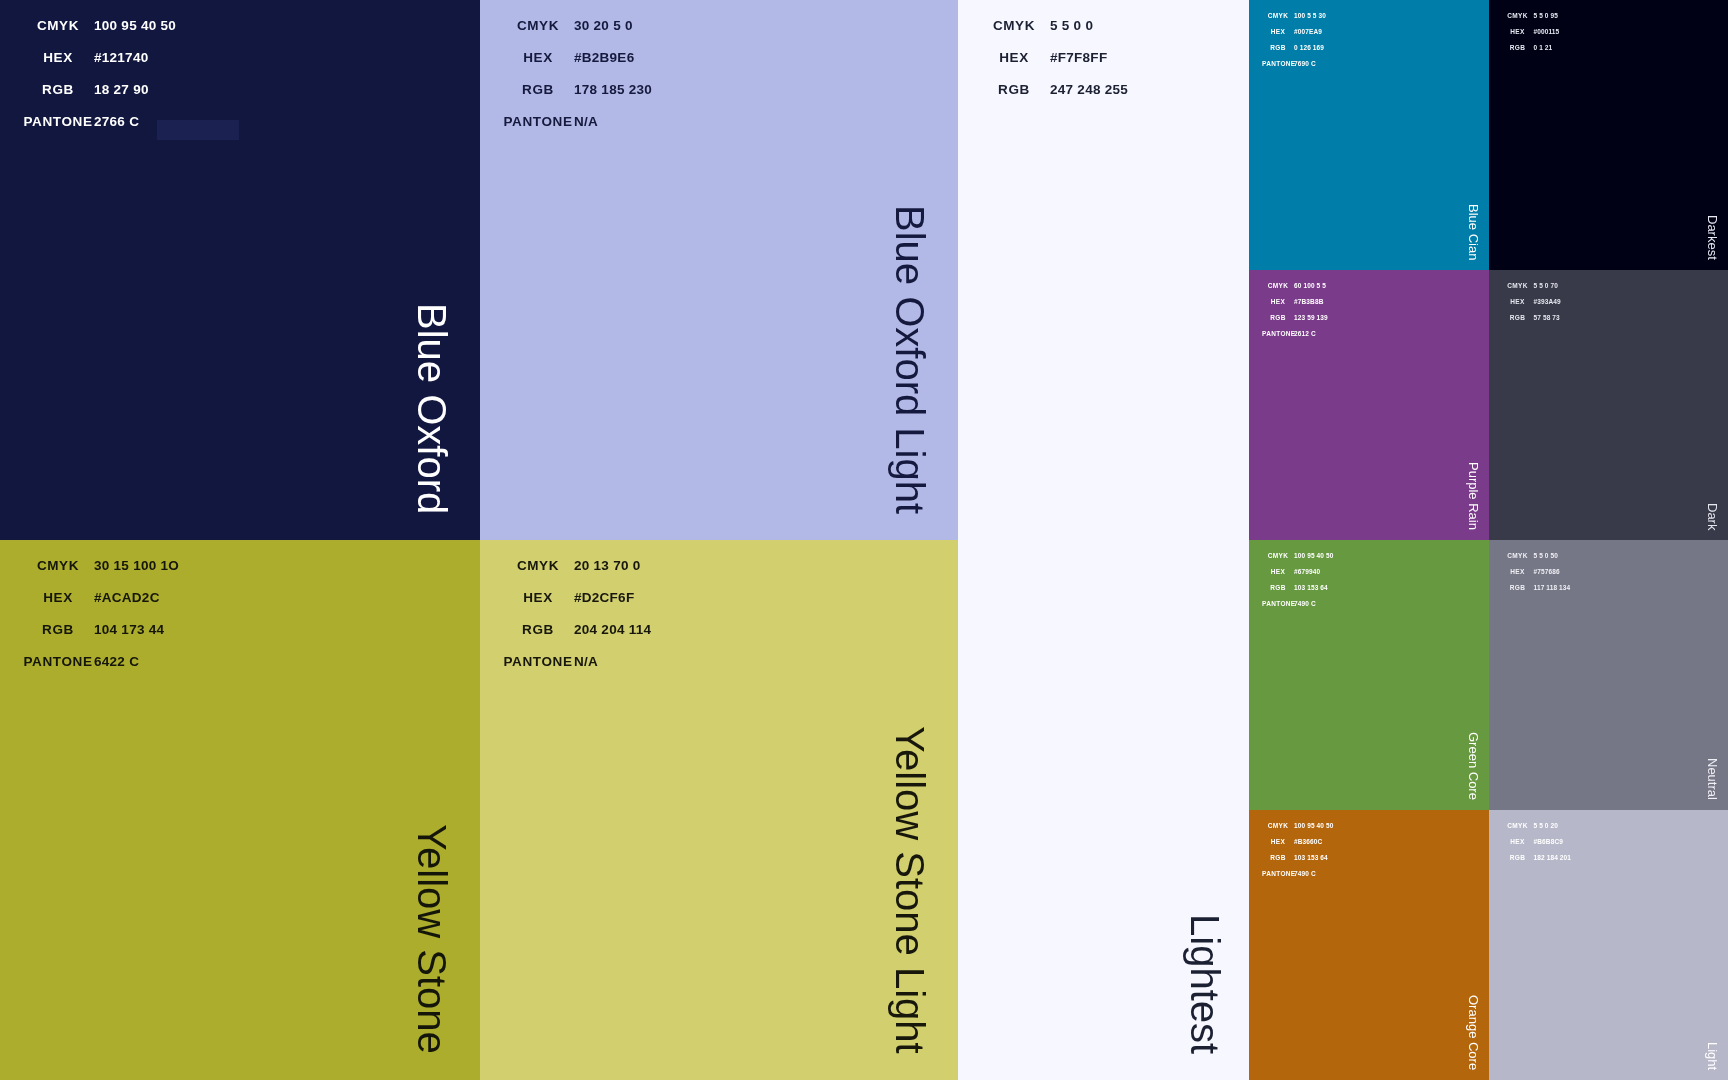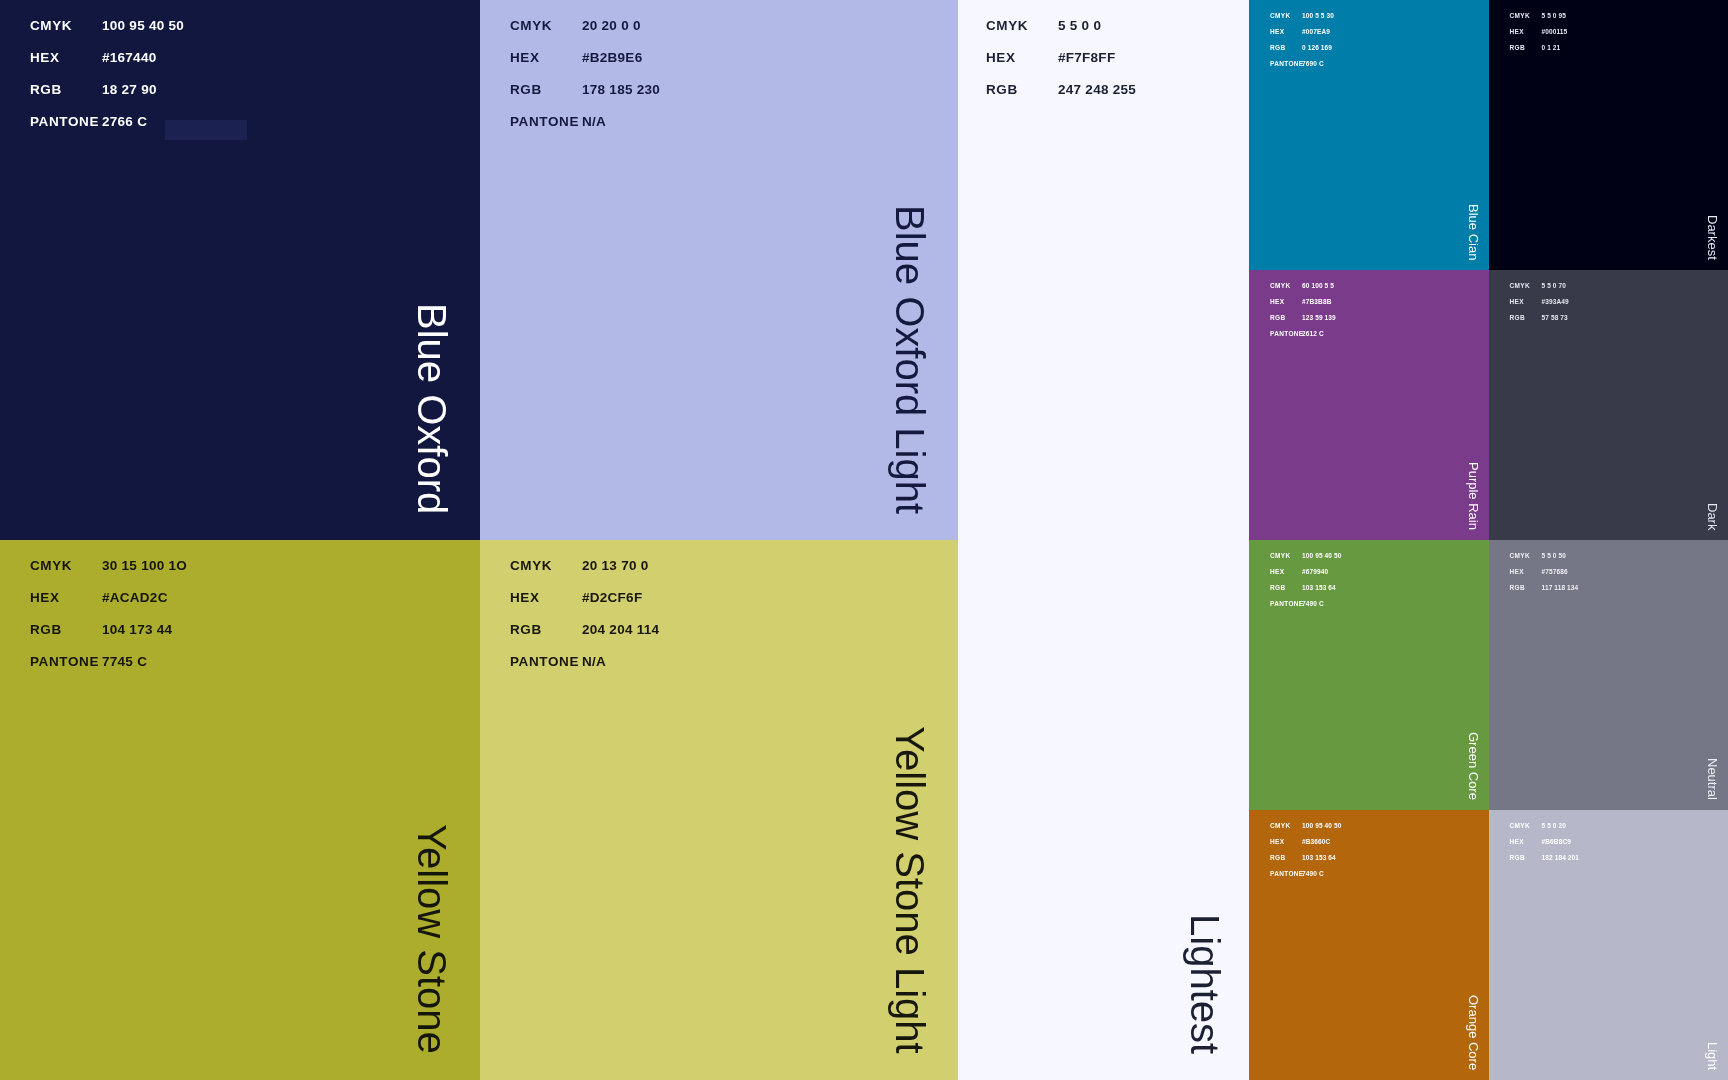--- a/index.html
+++ b/index.html
@@ -7,21 +7,21 @@
     width:1728px; height:1080px;
     font-family:"Liberation Sans", sans-serif;
     overflow:hidden; background:#fff;
   }
   .board { position:relative; width:1728px; height:1080px; display:flex; }
 
   
   .swatch { position:relative; overflow:hidden; }
 
   
-  .spec { position:absolute; left:8px; top:0; padding:18px 0 0 22px; }
+  .spec { position:absolute; left:0; top:0; padding:18px 0 0 22px;text-align:center; }
   .spec-row { display:flex; align-items:baseline; height:32px; }
   .spec-key {
     font-size:13.5px; font-weight:700; letter-spacing:.045em;
     width:72px; flex:0 0 72px; white-space:nowrap;
   }
   .spec-val { font-size:13.5px; font-weight:700; letter-spacing:.02em; white-space:nowrap; }
   .pantone-chip { width:82px; height:20px; margin-left:18px; align-self:center; }
 
   
   .vname {
@@ -64,21 +64,21 @@
   <div class="col-a">
 
     <div class="swatch big" id="sw-blue-oxford" style="background: rgb(18, 23, 64); color: rgb(255, 255, 255);">
       <div class="spec">
         <div class="spec-row">
           <span class="spec-key">CMYK</span>
           <span class="spec-val">100 95 40 50</span>
         </div>
         <div class="spec-row">
           <span class="spec-key">HEX</span>
-          <span class="spec-val">#167440</span>
+          <span class="spec-val">#121740</span>
         </div>
         <div class="spec-row">
           <span class="spec-key">RGB</span>
           <span class="spec-val">18 27 90</span>
         </div>
         <div class="spec-row">
           <span class="spec-key">PANTONE</span>
           <span class="spec-val">2766 C</span>
           <span class="pantone-chip" id="chip-blue-oxford" style="background: rgb(27, 33, 80);"></span>
         </div>
@@ -95,34 +95,34 @@
         <div class="spec-row">
           <span class="spec-key">HEX</span>
           <span class="spec-val">#ACAD2C</span>
         </div>
         <div class="spec-row">
           <span class="spec-key">RGB</span>
           <span class="spec-val">104 173 44</span>
         </div>
         <div class="spec-row">
           <span class="spec-key">PANTONE</span>
-          <span class="spec-val">7745 C</span>
+          <span class="spec-val">6422 C</span>
         </div>
       </div>
       <div class="vname">Yellow Stone</div>
     </div>
   </div>
 
   <div class="col-b">
 
     <div class="swatch big" id="sw-blue-oxford-light" style="background: rgb(178, 185, 230); color: rgb(20, 25, 61);">
       <div class="spec">
         <div class="spec-row">
           <span class="spec-key">CMYK</span>
-          <span class="spec-val">20 20 0 0</span>
+          <span class="spec-val">30 20 5 0</span>
         </div>
         <div class="spec-row">
           <span class="spec-key">HEX</span>
           <span class="spec-val">#B2B9E6</span>
         </div>
         <div class="spec-row">
           <span class="spec-key">RGB</span>
           <span class="spec-val">178 185 230</span>
         </div>
         <div class="spec-row">

